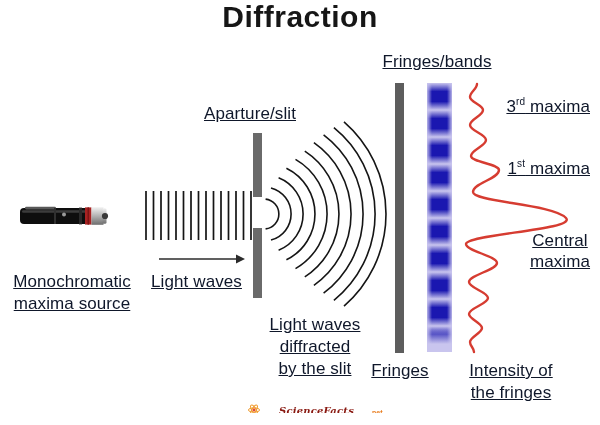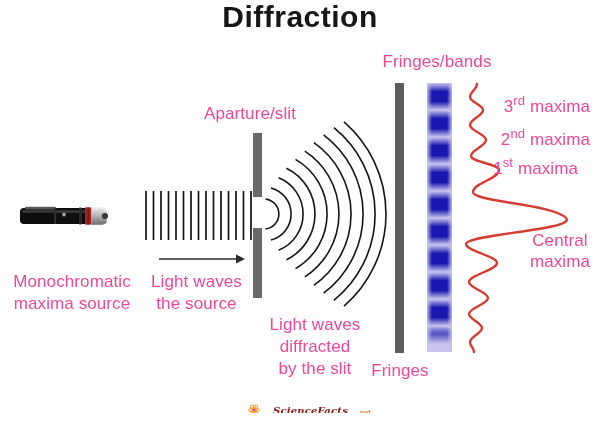--- a/index.html
+++ b/index.html
@@ -2,34 +2,34 @@
 <html style="--fringe_dark: #1a17b0; --fringe_light: #c9c5ee; --curve_red: #d63c31; --barrier_gray: #6a6a6a; --screen_gray: #5d5d5d;"><head>
 <meta charset="utf-8">
 <style>
   html,body{margin:0;padding:0;background:#ffffff;}
   .stage{position:relative;width:600px;height:413px;background:#fff;overflow:hidden;
          font-family:"Liberation Sans",sans-serif;color:#1f1f1f;}
   .stage svg.art{position:absolute;left:0;top:0;}
   .title{position:absolute;left:0;top:-2px;width:600px;text-align:center;
          font-size:30px;font-weight:700;letter-spacing:.5px;color:#161616;line-height:38px;}
   .lbl{position:absolute;font-size:17px;line-height:22px;text-align:center;
-       letter-spacing:.1px;color:#ec4899;white-space:nowrap;}
+       letter-spacing:.1px;color:#0f172a;white-space:nowrap;text-decoration:underline;}
   .lbl.right{text-align:right;line-height:18px;}
-  sup{font-size:13px;line-height:0;text-align:right;}
+  sup{font-size:10px;line-height:0;text-align:right;}
   
   .fringes{position:absolute;left:427px;top:83px;width:25px;height:269px;
     background:
       linear-gradient(90deg, rgba(201,197,238,.9) 0px, rgba(201,197,238,0) 5px,
                       rgba(201,197,238,0) 20px, rgba(201,197,238,.9) 25px),
       linear-gradient(180deg, rgba(201,197,238,0) 0px, rgba(201,197,238,0) 246px,
                       var(--fringe_light) 261px, var(--fringe_light) 269px),
       repeating-linear-gradient(180deg, var(--fringe_light) 0px, var(--fringe_dark) 8.5px,
                       var(--fringe_dark) 18.5px, var(--fringe_light) 27px);
   }
-  .logo{position:absolute;left:247px;top:403px;display:flex;align-items:center;gap:12px;}
+  .logo{position:absolute;left:247px;top:403px;display:flex;align-items:center;gap:18px;}
   .logo .brand{font-family:"DejaVu Serif",serif;font-style:italic;font-weight:700;
                font-size:10px;color:#8a1a12;letter-spacing:.2px;}
   .logo .tld{font-size:7px;color:#e87a1a;font-weight:700;align-self:flex-end;padding-bottom:1px;}
   
   .waves{stroke:#151515;stroke-width:1.7;fill:none;}
   .arcs{stroke:#151515;stroke-width:1.6;fill:none;}
   .curve{stroke:var(--curve_red);stroke-width:2.4;fill:none;stroke-linecap:round;}
   .arrowline{stroke:#2b2b2b;stroke-width:1.7;}
   .arrowhead{fill:#2b2b2b;}
   .barrier{fill:var(--barrier_gray);}
@@ -115,37 +115,39 @@
 
   <div class="lbl" style="left:377px;top:51px;width:120px;">Fringes/bands</div>
 
   <div class="lbl" style="left:2px;top:271px;width:140px;text-align:center;">
     <div>Monochromatic</div>
     <div>maxima source</div>
   </div>
 
   <div class="lbl" style="left:146px;top:271px;width:101px;">
     <div>Light waves</div>
-    <div>the source</div>
   </div>
 
   <div class="lbl" style="left:265px;top:314px;width:100px;">
     <div>Light waves</div>
     <div>diffracted</div>
     <div>by the slit</div>
   </div>
 
   <div class="lbl" style="left:365px;top:360px;width:70px;">Fringes</div>
 
+  <div class="lbl" style="left:461px;top:360px;width:100px;">
+    <div>Intensity of</div>
+    <div>the fringes</div>
+  </div>
 
   <div class="lbl right" style="left:470px;top:98px;width:120px;"><span>3</span><sup>rd</sup><span> maxima</span></div>
 
-  <div class="lbl right" style="left:470px;top:131px;width:120px;"><span>2</span><sup>nd</sup><span> maxima</span></div>
 
-  <div class="lbl right" style="left:458px;top:160px;width:120px;"><span>1</span><sup>st</sup><span> maxima</span></div>
+  <div class="lbl right" style="left:470px;top:160px;width:120px;"><span>1</span><sup>st</sup><span> maxima</span></div>
 
   <div class="lbl" style="left:510px;top:230px;width:100px;line-height:21px;">
     <div>Central</div>
     <div>maxima</div>
   </div>
 
   <div class="logo">
     <svg width="14" height="14" viewBox="-7 -7 14 14">
       <ellipse rx="5.6" ry="2.1" fill="none" stroke="#f09a2a" stroke-width="1"></ellipse>
       <ellipse rx="5.6" ry="2.1" fill="none" stroke="#f09a2a" stroke-width="1" transform="rotate(60)"></ellipse>

